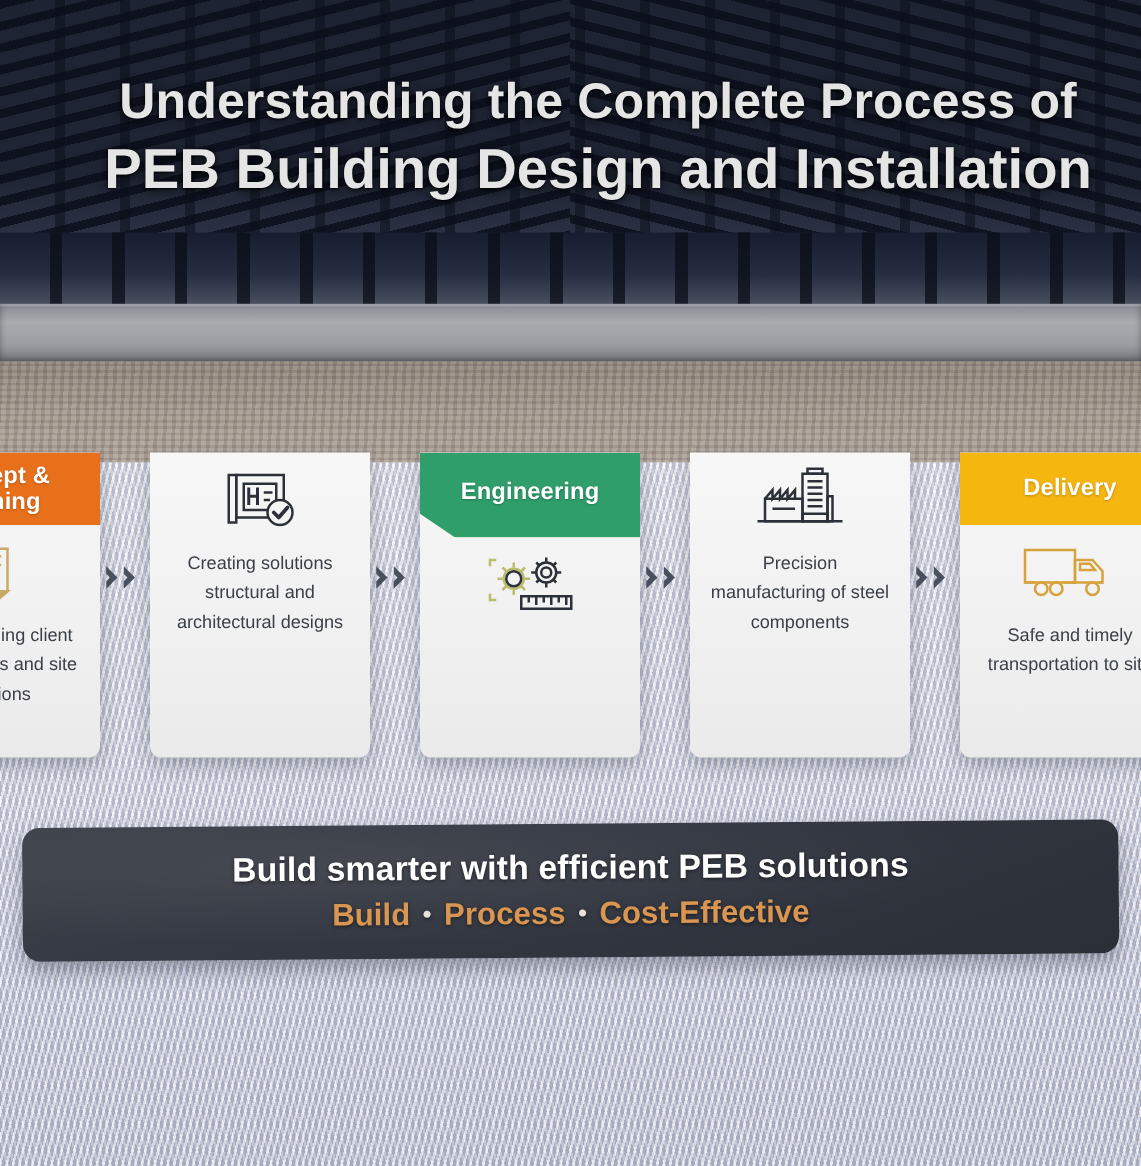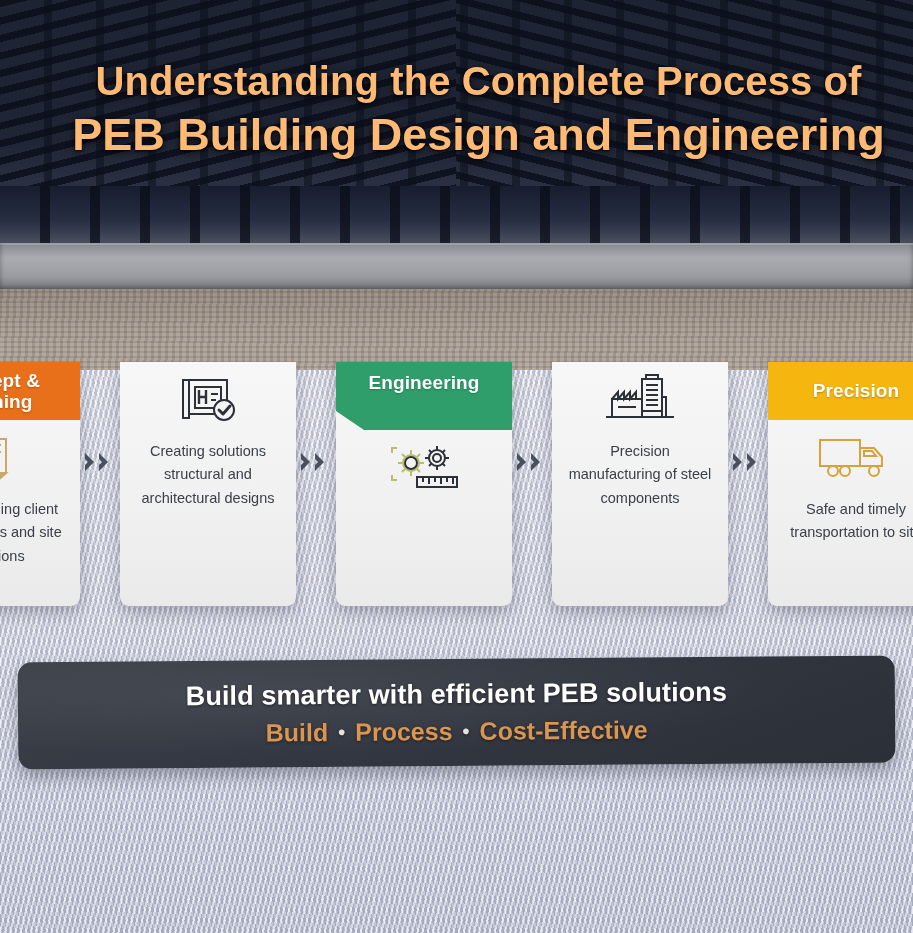--- a/index.html
+++ b/index.html
@@ -103,21 +103,21 @@
       rgba(10,14,26,.55) 38%,
       rgba(10,14,26,.12) 58%,
       rgba(10,14,26,0) 72%);
   }
 
   .hero-title {
     position: absolute;
     left: 0; top: 58px;
     width: 913px;
     text-align: center;
-    color: #fdba74;
+    color: #e5e5e5;
     text-shadow: 0 2px 9px rgba(0,0,0,.75), 0 1px 2px rgba(0,0,0,.9);
     z-index: 4;
     padding-left: 44px;
   }
   .hero-title .l1 {
     display:block;
     font-size: 40px;
     font-weight: 600;
     letter-spacing: .1px;
     line-height: 1.15;
@@ -183,21 +183,21 @@
     letter-spacing: .1px;
     text-shadow: 0 1px 2px rgba(0,0,0,.25);
   }
   .step-head.two-line { height: 58px; }
 
   
   .step-head.notched {
     height: 68px;
     clip-path: polygon(0 0, 100% 0, 100% 100%, 28px 100%, 0 72%);
     align-items: flex-start;
-    padding-top: 10px;
+    padding-top: 21px;
   }
 
   .step-icon {
     height: 72px;
     display: flex;
     align-items: center;
     justify-content: center;
     margin-top: 2px;
   }
   .step-icon svg { display:block; }
@@ -276,21 +276,21 @@
     <div class="hero-roof"></div>
     <div class="hero-roof-r"></div>
     <div class="hero-cols"></div>
     <div class="hero-mid"></div>
     <div class="hero-wall"></div>
     <div class="hero-ground"></div>
     <div class="hero-shade"></div>
 
     <div class="hero-title">
       <span class="l1">Understanding the Complete Process of</span>
-      <span class="l2">PEB Building Design and Engineering</span>
+      <span class="l2">PEB Building Design and Installation</span>
     </div>
   </div>
 
   <div class="lower-bg"></div>
 
   <div class="steps">
 
     <div class="step">
       <div class="step-card">
         <div class="step-head two-line" style="background:#e8701a">
@@ -393,21 +393,21 @@
     <div class="chev">
       <svg width="34" height="24" viewBox="0 0 34 24">
           <path d="M2 3l9 9-9 9V15l3-3-3-3z" fill="#4a515e"></path>
           <path d="M16 3l9 9-9 9V15l3-3-3-3z" fill="#4a515e"></path>
         </svg>
     </div>
 
     <div class="step">
       <div class="step-card">
         <div class="step-head" style="background:#f5b610">
-          <span>Precision</span>
+          <span>Delivery</span>
         </div>
         <div class="step-icon">
           <svg width="80" height="52" viewBox="0 0 80 52" fill="none" stroke="#d6a23c" stroke-width="2">
             <path d="M4 8h40v26H4z"></path>
             <path d="M44 16h14l8 9v9H44z"></path>
             <path d="M48 19h8l4 5h-12z"></path>
             <circle cx="17" cy="39" r="5"></circle>
             <circle cx="29" cy="39" r="5"></circle>
             <circle cx="58" cy="39" r="5"></circle>
             <path d="M4 34h8M34 34h10M63 34h3"></path>

